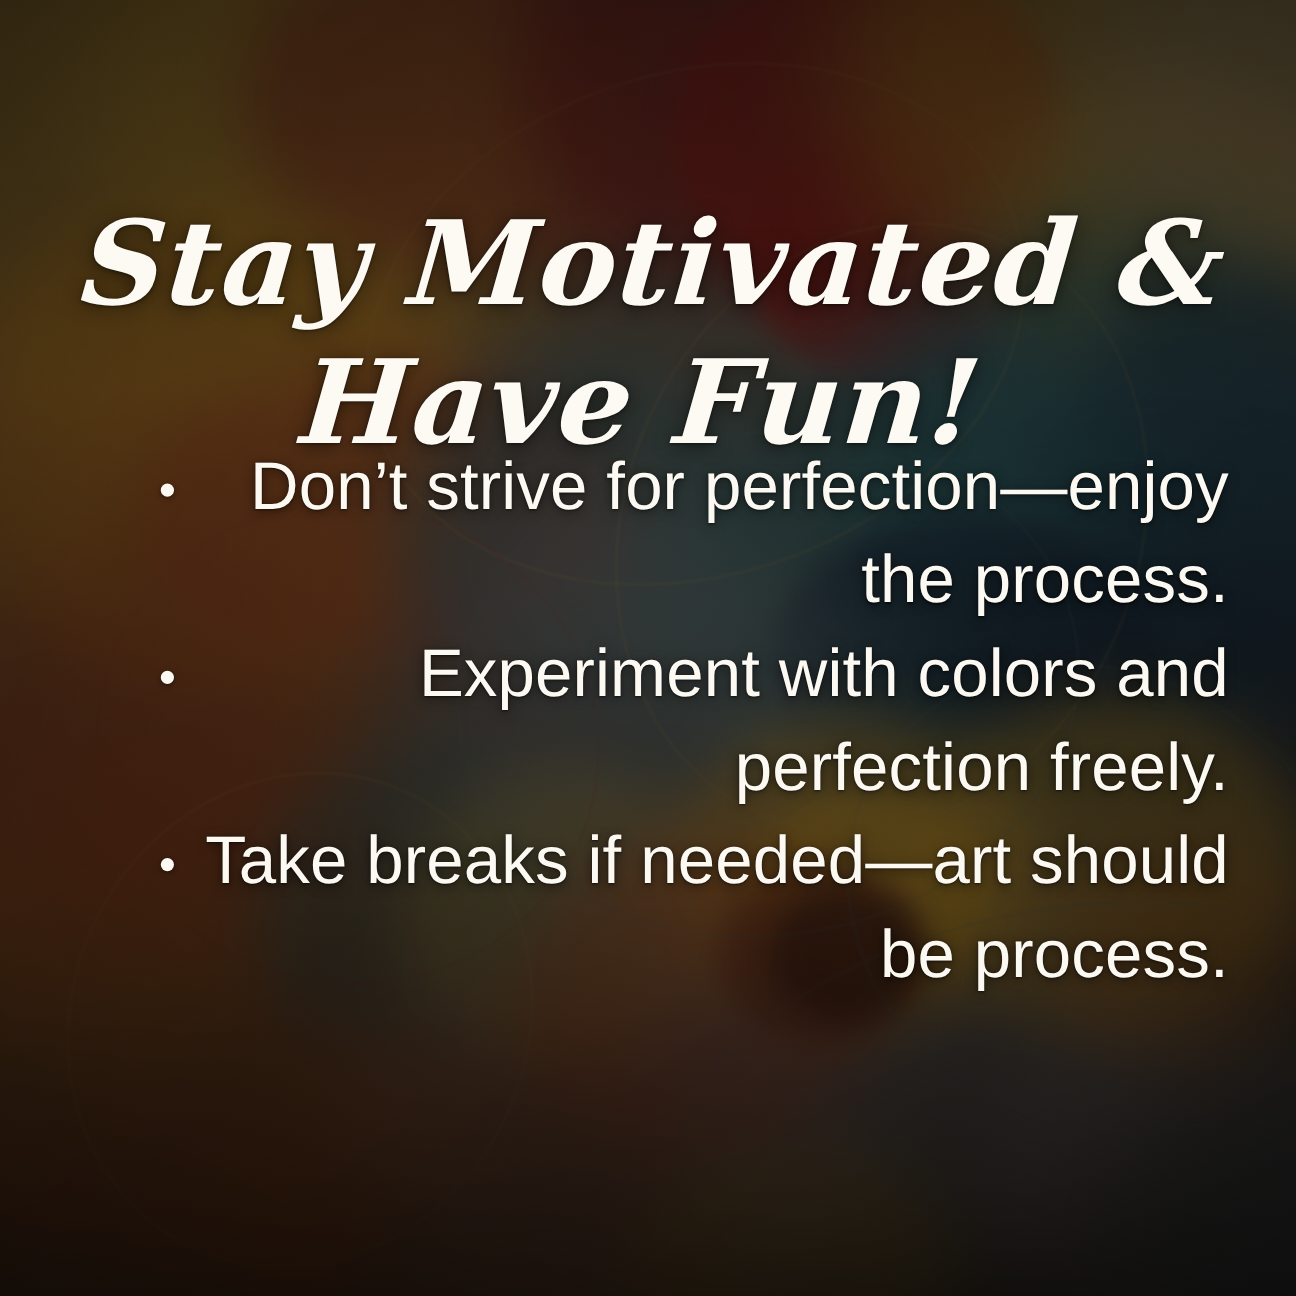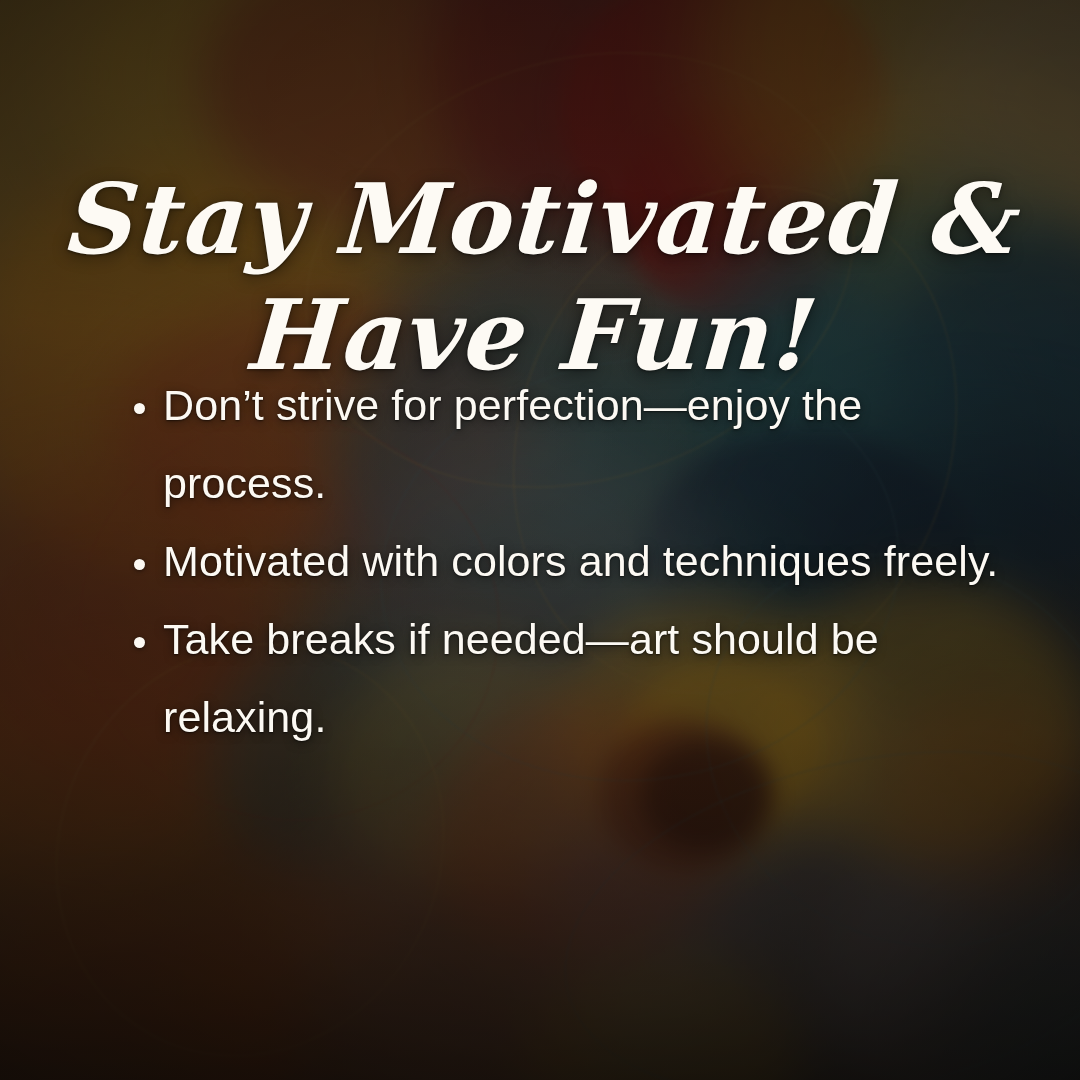--- a/index.html
+++ b/index.html
@@ -59,26 +59,27 @@
     transform:skewX(-5deg);
   }
 
   #bullets{
     position:absolute;left:128px;right:56px;top:366px;
     list-style:none;margin:0;padding:0;
   }
   #bullets li{
     position:relative;
     color:#fcf9f3;
-    font-size:43px;
+    font-size:56px;
     line-height:78px;
     padding-left:35px;
     margin:0 0 0 0;
     letter-spacing:0.1px;
     text-shadow:0 2px 10px rgba(0,0,0,0.52), 0 1px 2px rgba(0,0,0,0.55);
+    text-align:right;
   }
   #bullets li::before{
     content:"";
     position:absolute;left:6px;top:37px;
     width:11px;height:11px;border-radius:50%;
     background:#fcf9f3;
     box-shadow:0 1px 4px rgba(0,0,0,0.5);
   }
 </style>
 </head>
@@ -149,18 +150,18 @@
 
   <div class="bg" id="veil"></div>
   <div class="bg" id="shade"></div>
 
   <div id="content">
 
     <h1 id="title">Stay Motivated &amp; Have Fun!</h1>
 
     <ul id="bullets">
       <li>Don’t strive for perfection—enjoy the process.</li>
-      <li>Motivated with colors and techniques freely.</li>
-      <li>Take breaks if needed—art should be relaxing.</li>
+      <li>Experiment with colors and perfection freely.</li>
+      <li>Take breaks if needed—art should be process.</li>
     </ul>
 
   </div>
 </div>
 
 </body></html>

